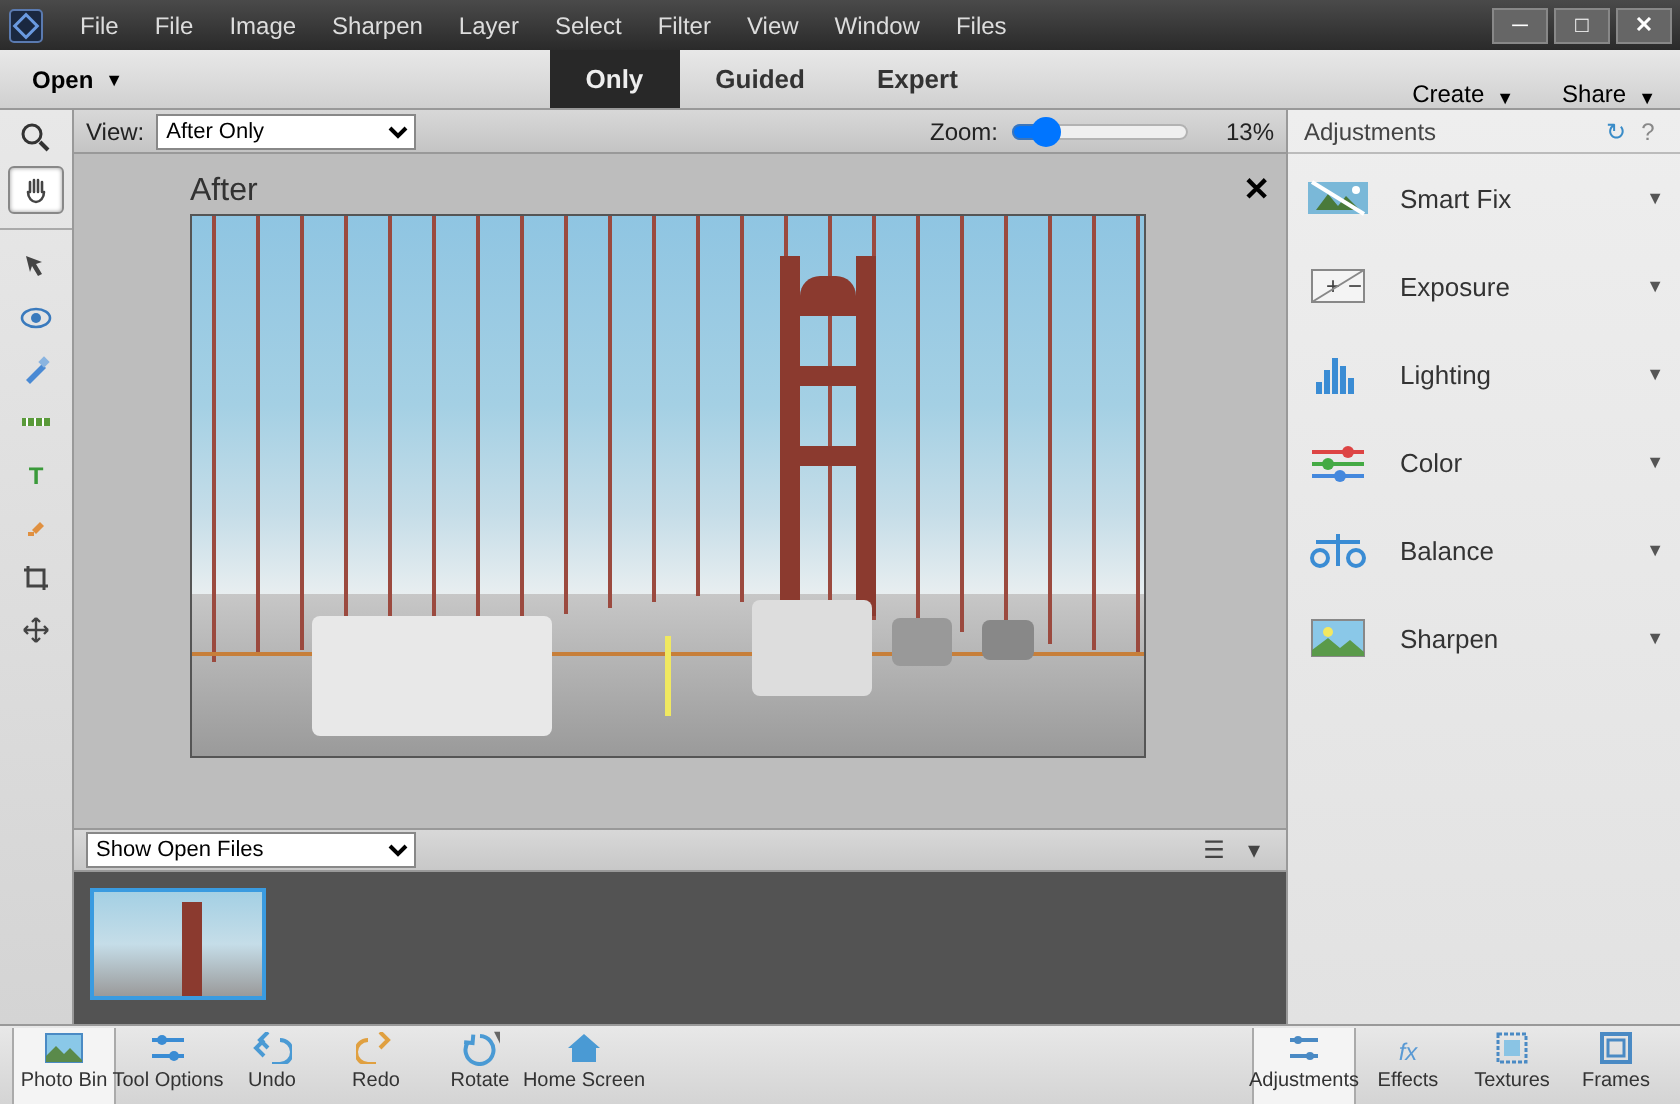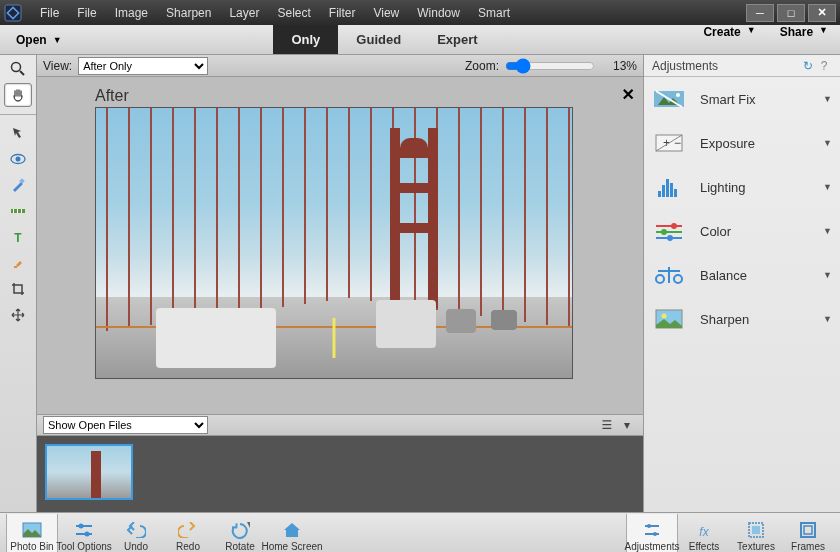--- a/index.html
+++ b/index.html
@@ -9,21 +9,21 @@
 .titlebar .menu{display:flex;gap:2px}
 .titlebar .menu span{padding:2px 8px;cursor:pointer}
 .titlebar .spacer{flex:1}
 .titlebar .winbtn{width:28px;height:18px;background:#666;border:1px solid #888;display:flex;align-items:center;justify-content:center;margin-left:3px;color:#fff;font-weight:bold;font-size:11px;cursor:pointer}
 .modebar{height:30px;background:linear-gradient(#e8e8e8,#d0d0d0);display:flex;align-items:stretch;border-bottom:1px solid #999}
 .modebar .open{display:flex;align-items:center;padding:0 16px;font-weight:bold;font-size:13px;cursor:pointer}
 .modebar .open .chev{margin-left:6px;font-size:9px}
 .modebar .flex{flex:1}
 .modebar .tab{display:flex;align-items:center;padding:0 18px;font-weight:bold;font-size:13px;cursor:pointer;color:#333}
 .modebar .tab.active{background:#282828;color:#eee}
-.modebar .rbtn{display:flex;align-items:flex-start;padding:0 12px;font-weight:bold;font-size:13px;cursor:pointer}
+.modebar .rbtn{display:flex;align-items:flex-end;padding:0 12px;font-weight:normal;font-size:13px;cursor:pointer}
 .modebar .rbtn .chev{margin-left:6px;font-size:9px}
 .main{display:flex;height:457px}
 .toolcol{width:37px;background:linear-gradient(#e8e8e8,#d4d4d4);border-right:1px solid #999;display:flex;flex-direction:column;align-items:center;padding-top:2px;gap:2px}
 .tool{width:28px;height:24px;display:flex;align-items:center;justify-content:center;cursor:pointer;border:1px solid transparent;border-radius:3px}
 .tool.active{background:#fff;border-color:#888;box-shadow:inset 0 0 2px #999}
 .center{flex:1;display:flex;flex-direction:column;background:#f0abfc}
 .viewbar{height:22px;background:linear-gradient(#d8d8d8,#c4c4c4);display:flex;align-items:center;padding:0 6px;border-bottom:1px solid #999;gap:6px}
 .viewbar .lbl{color:#222}
 .viewbar select{width:130px;height:18px;font-size:11px;border:1px solid #888;background:#fff}
 .viewbar .zl{color:#222;margin-left:4px}
@@ -53,21 +53,21 @@
 .thumb{width:88px;height:56px;border:2px solid #3a9be0;background:linear-gradient(180deg,#a4d0e4 0%,#c5dde8 50%,#9a9a9a 100%);position:relative;overflow:hidden}
 .rightpanel{width:197px;background:linear-gradient(#eeeeee,#e2e2e2);border-left:1px solid #999;display:flex;flex-direction:column}
 .rphdr{height:22px;display:flex;align-items:center;padding:0 8px;border-bottom:1px solid #bbb;color:#444}
 .rphdr .flex{flex:1}
 .rphdr .ic{width:16px;cursor:pointer;text-align:center;color:#3a8cc8}
 .adj{height:44px;display:flex;align-items:center;padding:0 8px;cursor:pointer;gap:14px}
 .adj .aicon{width:34px;height:26px;display:flex;align-items:center;justify-content:center}
 .adj .albl{flex:1;color:#333;font-size:13px}
 .adj .chev{font-size:9px;color:#555}
 .bottombar{height:40px;background:linear-gradient(#e8e8e8,#d4d4d4);display:flex;align-items:center;padding:0 6px;border-top:1px solid #999}
-.btool{display:flex;flex-direction:column;align-items:center;justify-content:flex-end;width:52px;height:38px;cursor:pointer;gap:1px;border-left:1px solid transparent;border-right:1px solid transparent}
+.btool{display:flex;flex-direction:column;align-items:center;justify-content:flex-start;width:52px;height:38px;cursor:pointer;gap:1px;border-left:1px solid transparent;border-right:1px solid transparent}
 .btool.active{background:#f4f4f4;border-left-color:#aaa;border-right-color:#aaa}
 .btool .bi{height:20px;display:flex;align-items:center;justify-content:center}
 .btool .bl{font-size:10px;color:#333;white-space:nowrap}
 .bottombar .flex{flex:1}
 </style>
 </head>
 <body>
 
 <div class="titlebar">
   <div class="logo">
@@ -79,21 +79,21 @@
   <div class="menu" id="menubar">
       <span>File</span>
       <span>File</span>
       <span>Image</span>
       <span>Sharpen</span>
       <span>Layer</span>
       <span>Select</span>
       <span>Filter</span>
       <span>View</span>
       <span>Window</span>
-      <span>Smart</span>
+      <span>Files</span>
     </div>
   <div class="spacer"></div>
   <div class="winbtn">─</div>
   <div class="winbtn">□</div>
   <div class="winbtn">✕</div>
 </div>
 
 <div class="modebar">
   <div class="open">
       <span>Open</span>

